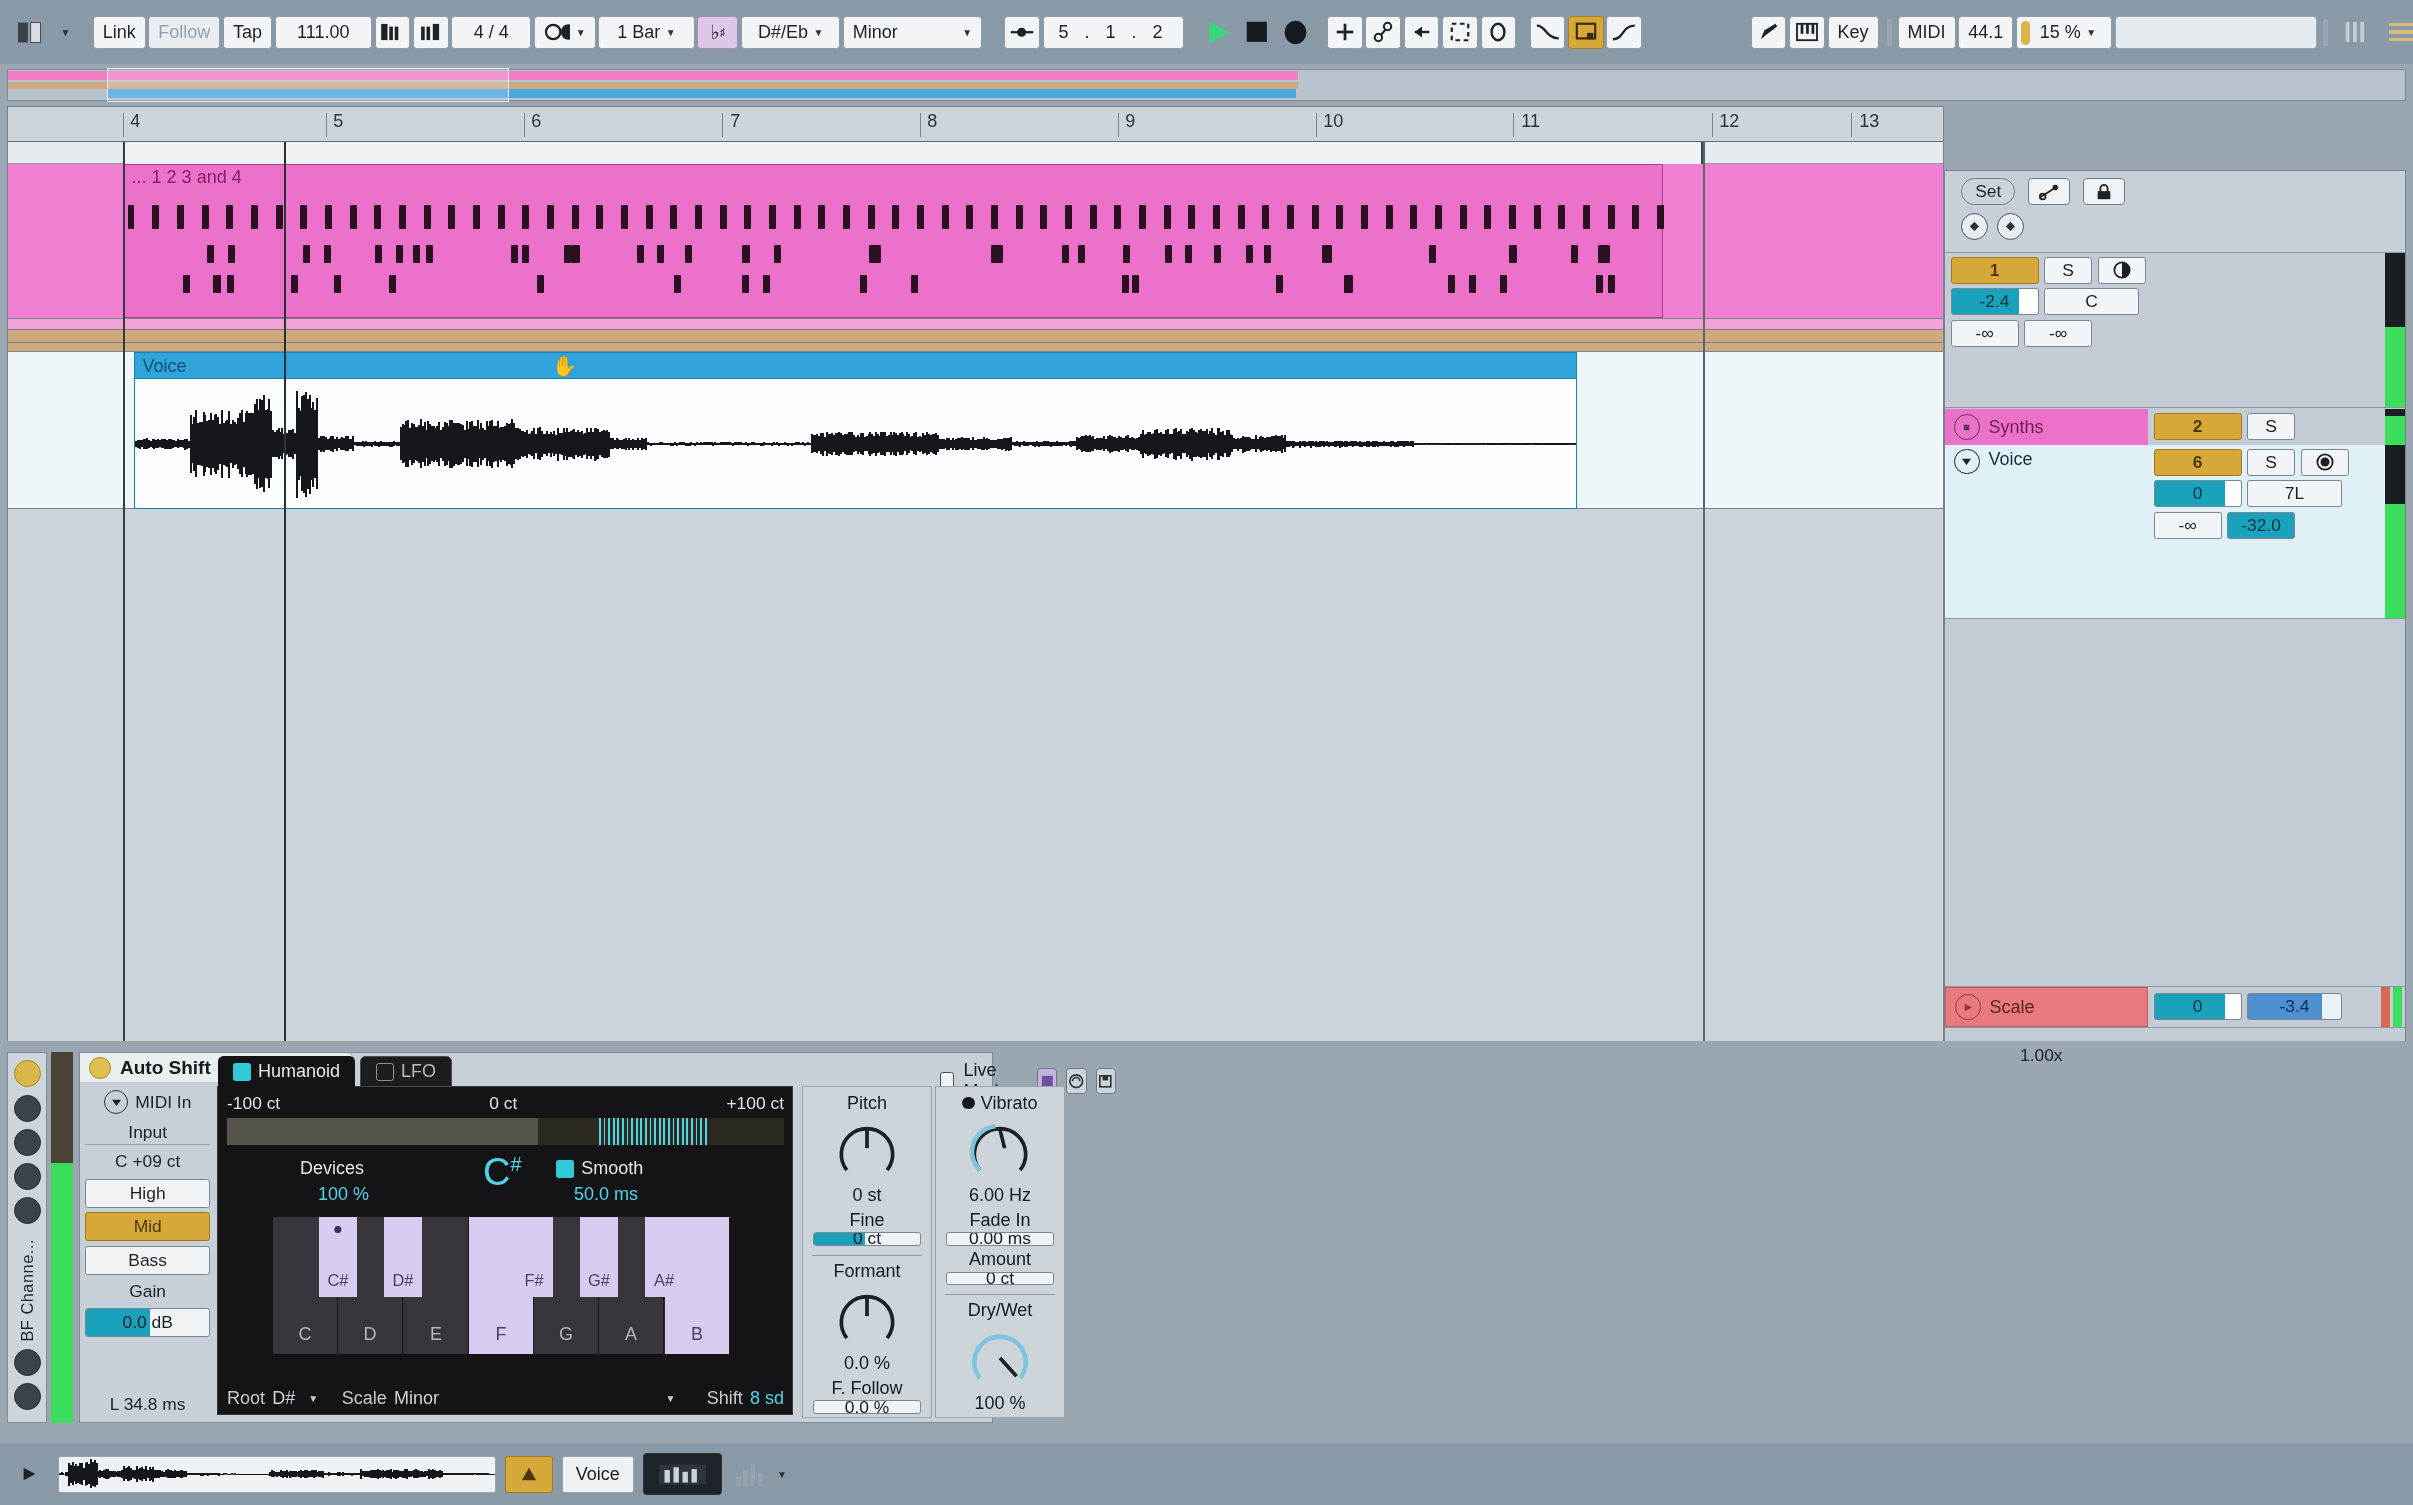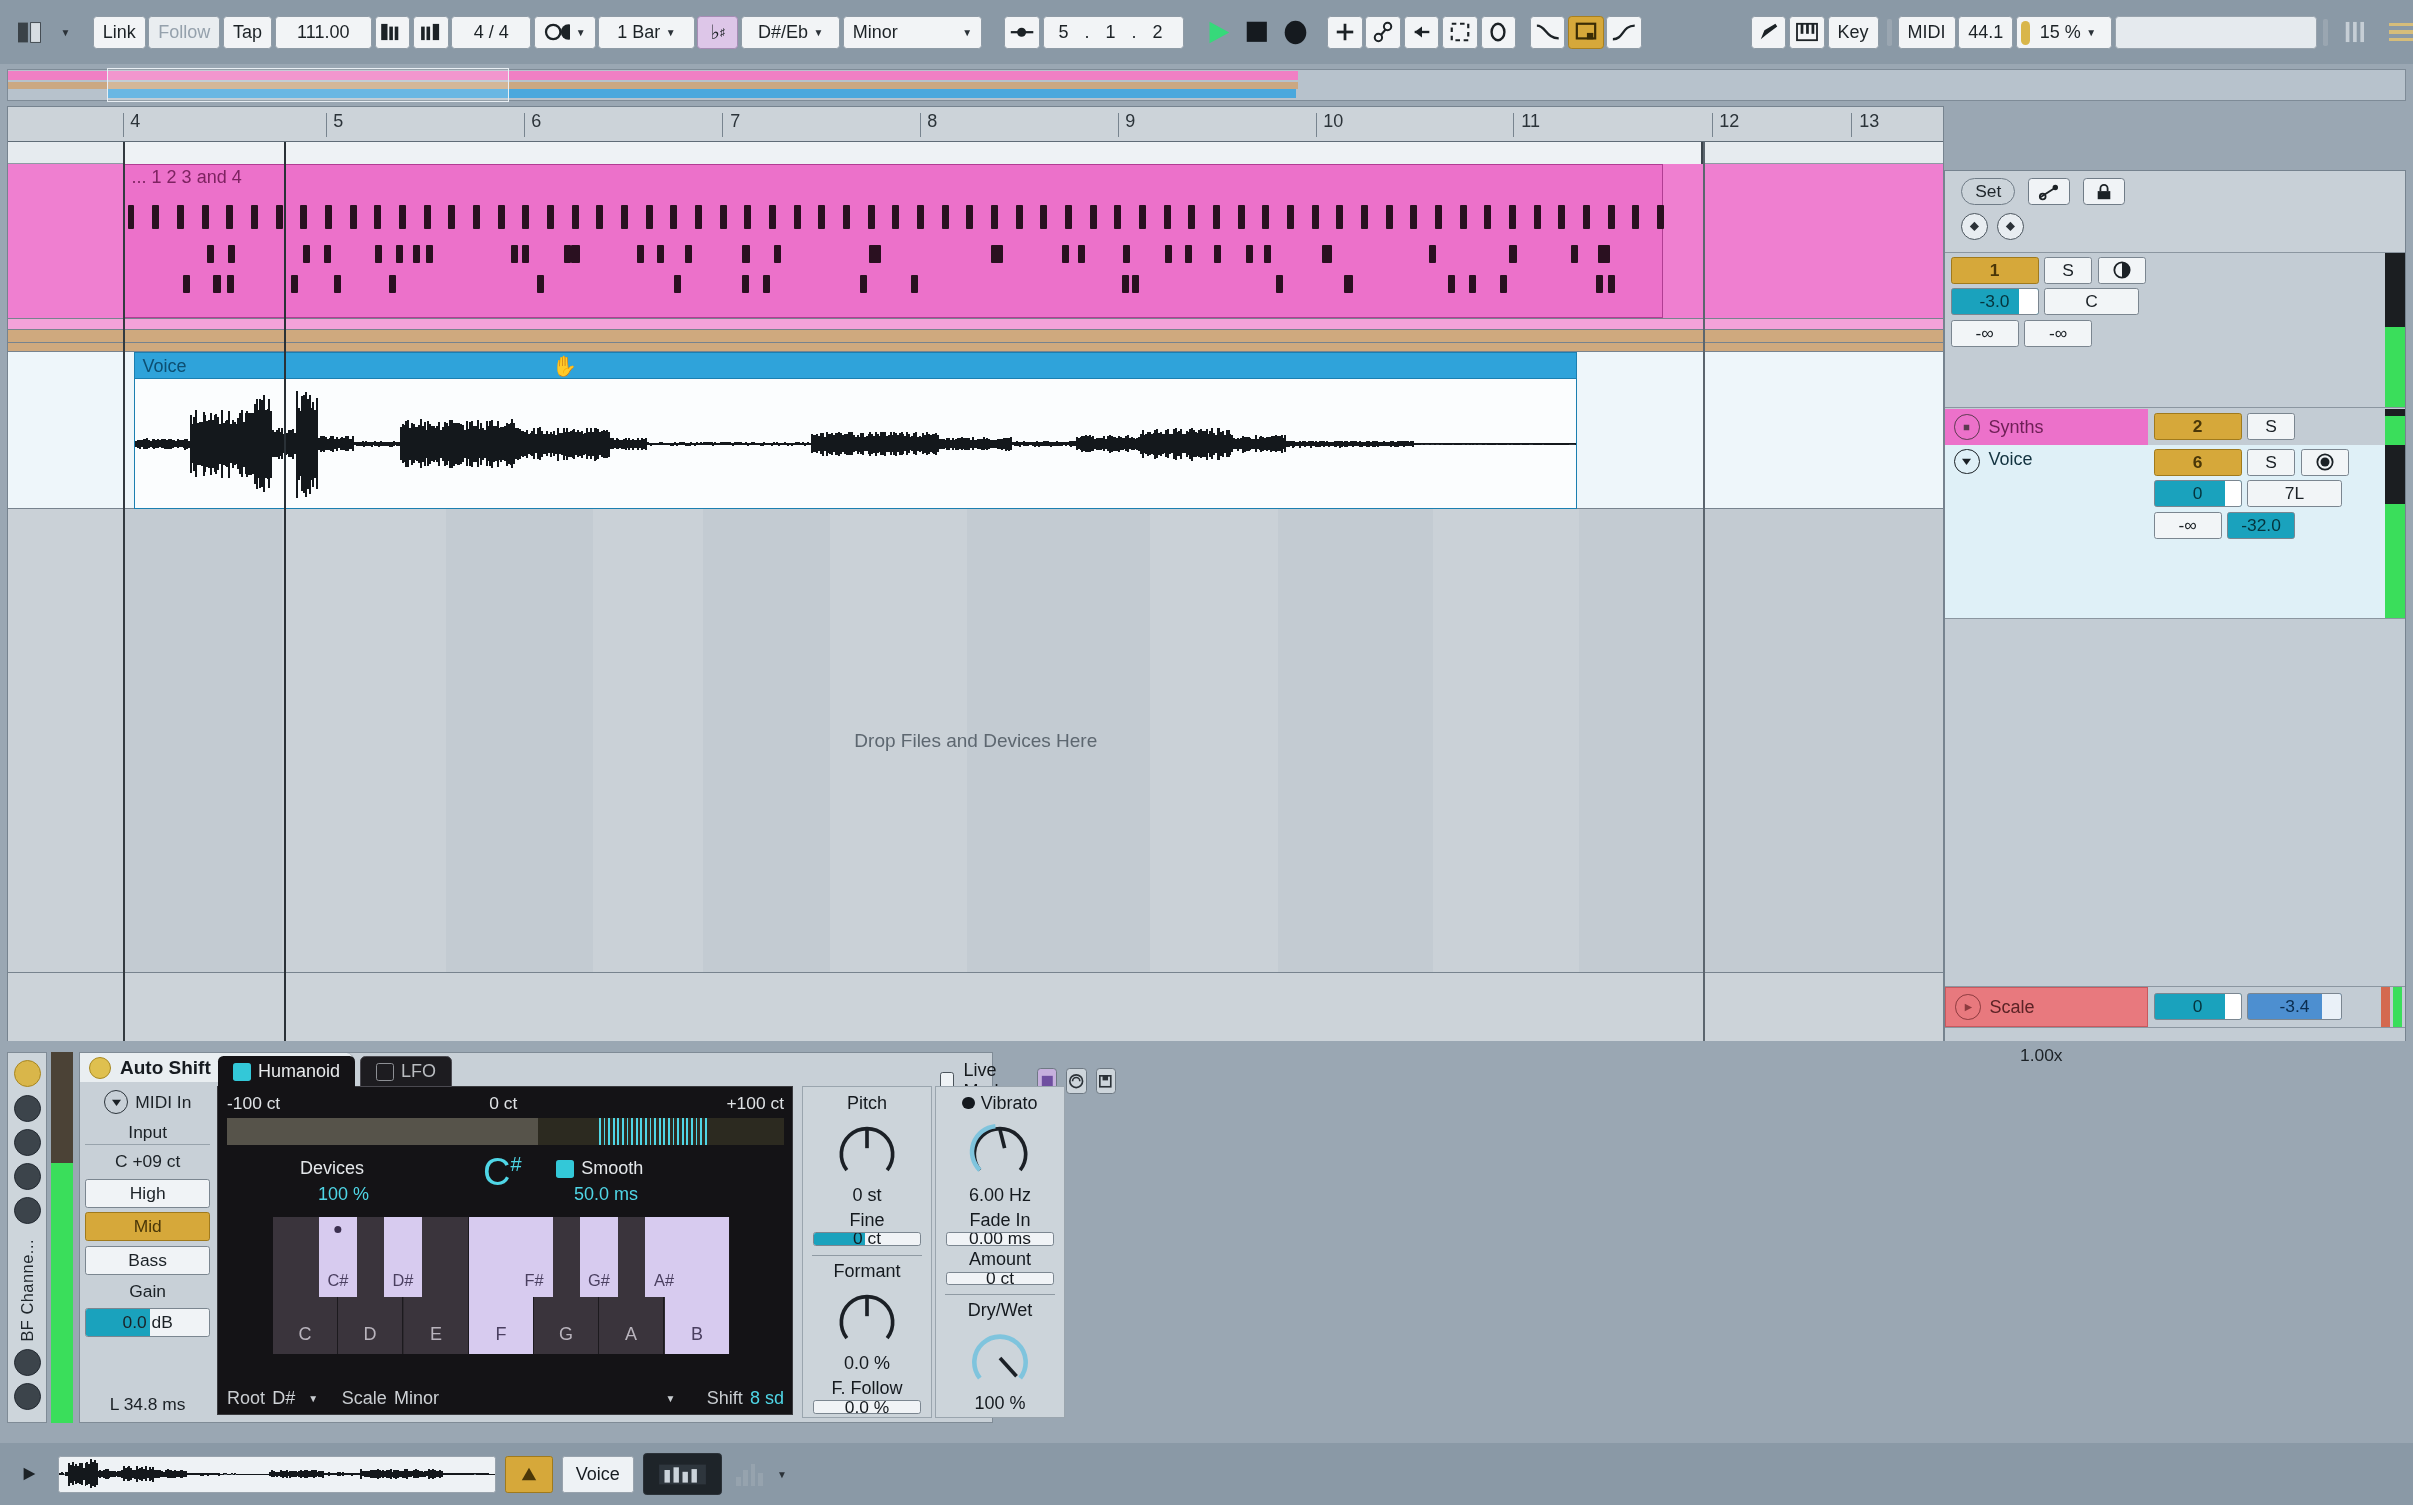--- a/index.html
+++ b/index.html
@@ -1342,29 +1342,20 @@
               <div class="wblob" style="left: 1434px; width: 1.8px; top: 64px; height: 1.3px;"></div>
               <div class="wblob" style="left: 1436px; width: 1.8px; top: 64px; height: 1.3px;"></div>
               <div class="wblob" style="left: 1438px; width: 1.8px; top: 64px; height: 1.2px;"></div>
               <div class="wblob" style="left: 1440px; width: 1.8px; top: 64px; height: 1.6px;"></div>
               <div class="wblob" style="left: 1442px; width: 1.8px; top: 64px; height: 1.6px;"></div>
             </div>
         </div>
         <div style="position:absolute;left:544px;top:1.8px;width:24px;height:24px;color:#0d4f72;font-size:20px">✋</div>
       </div>
 
-      <div class="track trk-empty">
-        <div class="shadecol" style="left:0;width:115px;top:0;height:100%"></div>
-        <div class="shadecol" style="left:274px;width:164px;top:0;height:100%"></div>
-        <div class="shadecol" style="left:585px;width:110px;top:0;height:100%"></div>
-        <div class="shadecol" style="left:822px;width:137px;top:0;height:100%"></div>
-        <div class="shadecol" style="left:1142px;width:128px;top:0;height:100%"></div>
-        <div class="shadecol" style="left:1425px;width:146px;top:0;height:100%"></div>
-        <div class="drophere">Drop Files and Devices Here</div>
-      </div>
 
       <div class="loopstart" style="left:115px"></div>
       <div class="playhead" style="left:276px"></div>
       <div class="playhead" style="left:1695px;background:#5b656e"></div>
 
       <div class="timeline-bottom">
         <div class="tk" style="left:73px"></div>
           <div class="tl" style="left:79px">0:06</div>
         <div class="tk" style="left:146px"></div>
           <div class="tk" style="left:219px"></div>
@@ -1450,21 +1441,21 @@
             <div class="mcell m-rec">
               <svg width="18" height="18" viewBox="0 0 20 20">
                   <circle cx="10" cy="10" r="8.5" fill="none" stroke="#1b2126" stroke-width="2"></circle>
                   <path d="M10 1.5 A8.5 8.5 0 0 1 10 18.5 Z" fill="#1b2126"></path>
                 </svg>
             </div>
           </div>
           <div class="mrow">
             <div class="mcell m-vol">
                 <div class="fillwhite" style="width:22%"></div>
-                <span>-3.0</span>
+                <span>-2.4</span>
               </div>
             <div class="mcell m-pan">C</div>
           </div>
           <div class="mrow">
             <div class="mcell m-send">-∞</div>
             <div class="mcell m-send">-∞</div>
           </div>
         </div>
         <div class="meter">
             <div class="mtop"></div>

